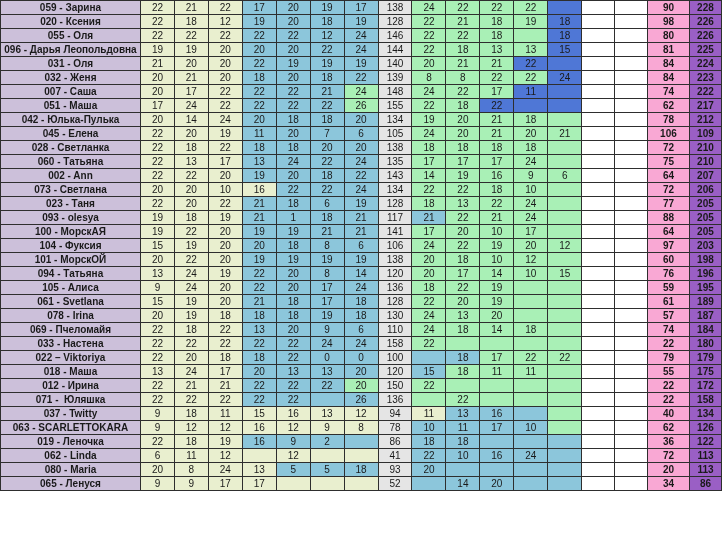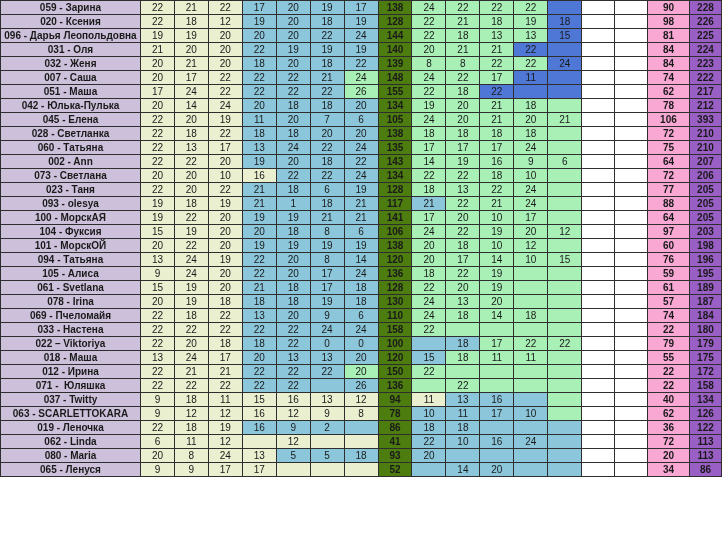--- a/index.html
+++ b/index.html
@@ -10,21 +10,21 @@
   table.grid td{height:14px;padding:0;margin:0;box-sizing:border-box;
                 border-right:1px solid #2e2e2e;border-bottom:1px solid #2e2e2e;
                 font-size:10px;color:#1a1a1a;text-align:center;vertical-align:middle;
                 overflow:hidden;white-space:pre;}
   td.name{background:#CCC0DA;text-align:left;padding-left:3px;font-weight:bold;
           font-size:11px;color:#0d0d0d;}
   td.y{background:#E9EFCF;}
   td.c{background:#8CC6DB;}
   td.g{background:#A9F0B6;}
   td.b{background:#4F77D6;}
-  td.sum1{background:#4d7c0f;font-weight:bold;font-size:10px;}
+  td.sum1{background:#e5e5e5;font-weight:normal;font-size:10px;}
   td.sum2{background:#f9a8d4;font-weight:bold;font-size:10px;}
   td.total{background:#9A5FC5;font-weight:bold;color:#120212;}
   td.wh{background:#FFFFFF;border-right:1px solid #bdbdbd;border-bottom:1px solid #bdbdbd;}
   td.wr{border-right:1px solid #2e2e2e;}
 </style>
 </head>
 <body>
 
 <div class="sheet">
   <table class="grid">
@@ -83,20 +83,40 @@
           <td class="g">21</td>
           <td class="g">18</td>
           <td class="g">19</td>
           <td class="b">18</td>
           <td class="wh"></td>
           <td class="wh wr"></td>
           <td class="sum2">98</td>
           <td class="total">226</td>
         </tr>
         <tr>
+          <td class="name">055 - Оля</td>
+          <td class="y">22</td>
+          <td class="y">22</td>
+          <td class="y">22</td>
+          <td class="c">22</td>
+          <td class="c">22</td>
+          <td class="c">12</td>
+          <td class="c">24</td>
+          <td class="sum1">146</td>
+          <td class="g">22</td>
+          <td class="g">22</td>
+          <td class="g">18</td>
+          <td class="g"></td>
+          <td class="b">18</td>
+          <td class="wh"></td>
+          <td class="wh wr"></td>
+          <td class="sum2">80</td>
+          <td class="total">226</td>
+        </tr>
+        <tr>
           <td class="name">096 - Дарья Леопольдовна</td>
           <td class="y">19</td>
           <td class="y">19</td>
           <td class="y">20</td>
           <td class="c">20</td>
           <td class="c">20</td>
           <td class="c">22</td>
           <td class="c">24</td>
           <td class="sum1">144</td>
           <td class="g">22</td>
@@ -220,21 +240,21 @@
           <td class="c">6</td>
           <td class="sum1">105</td>
           <td class="g">24</td>
           <td class="g">20</td>
           <td class="g">21</td>
           <td class="g">20</td>
           <td class="g">21</td>
           <td class="wh"></td>
           <td class="wh wr"></td>
           <td class="sum2">106</td>
-          <td class="total">393</td>
+          <td class="total">109</td>
         </tr>
         <tr>
           <td class="name">028 - Светланка</td>
           <td class="y">22</td>
           <td class="y">18</td>
           <td class="y">22</td>
           <td class="c">18</td>
           <td class="c">18</td>
           <td class="c">20</td>
           <td class="c">20</td>

